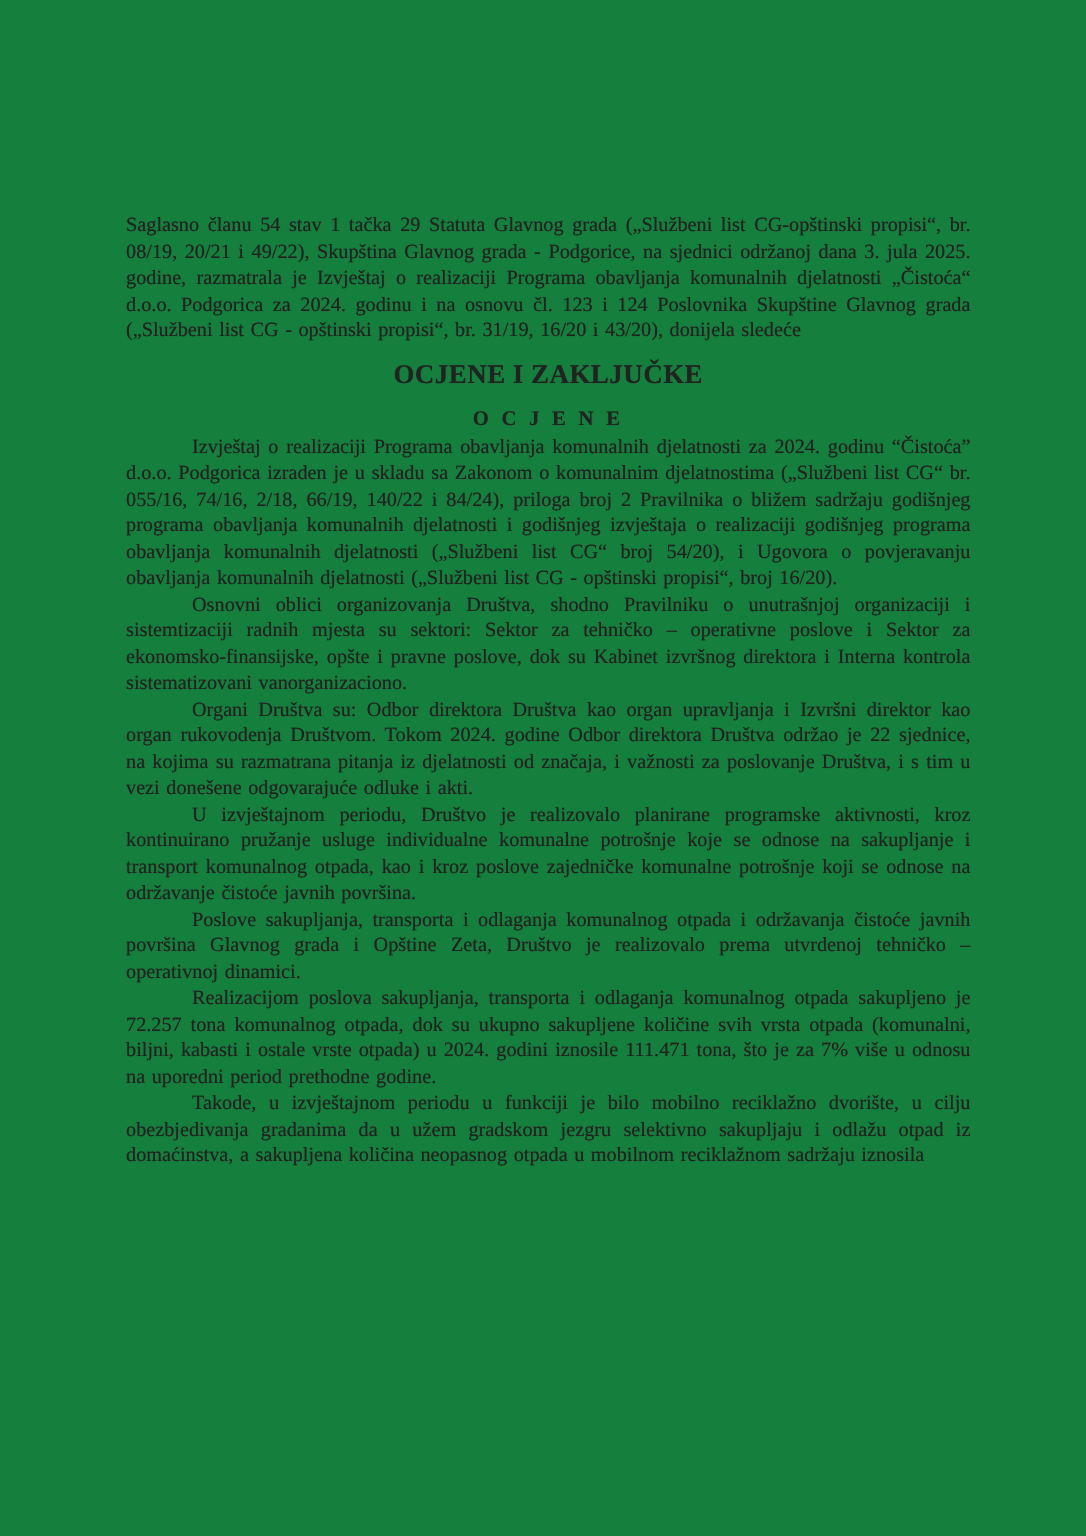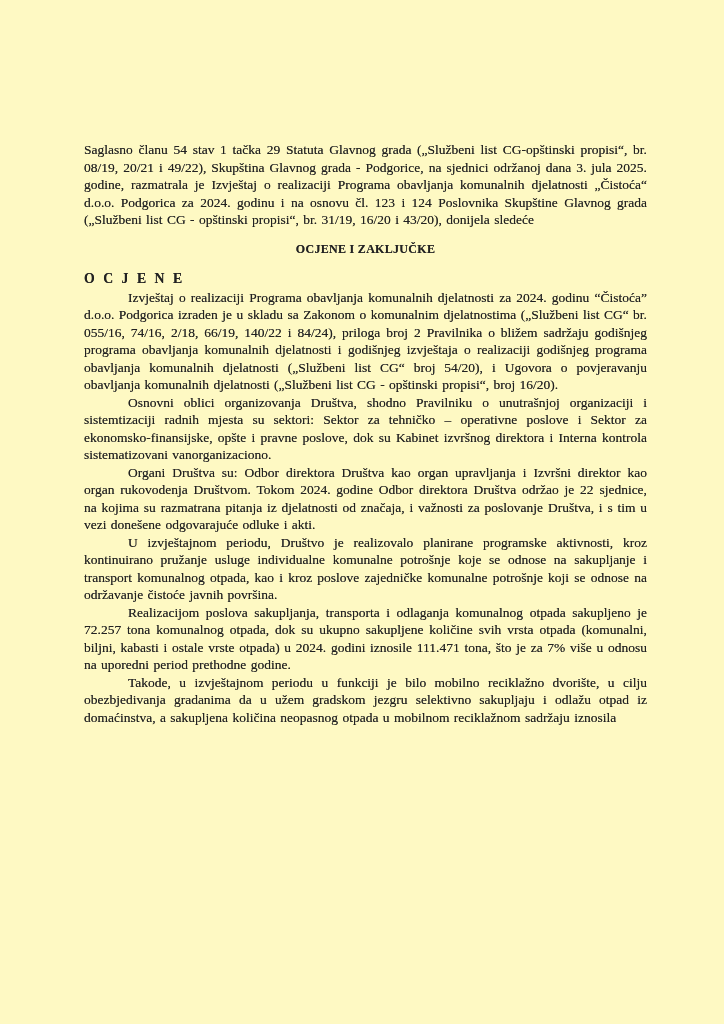--- a/index.html
+++ b/index.html
@@ -10,52 +10,52 @@
   body {
     width: 724px;
     height: 1024px;
     overflow: hidden;
     font-family: "Liberation Serif", "DejaVu Serif", serif;
   }
   .page {
     position: relative;
     width: 724px;
     height: 1024px;
-    background: #fef9c3;
+    background: #15803d;
     box-sizing: border-box;
     padding: 141px 77px 0 84px;
     color: #222222;
     
     text-shadow: 0 0 0.55px rgba(40,40,40,0.65);
   }
   .para {
     margin: 0;
     font-size: 13.5px;
     line-height: 17.5px;
     text-align: justify;
     text-indent: 44px;
     word-spacing: 1px;
   }
   .para.no-indent {
     text-indent: 0;
   }
   .heading {
     margin: 12px 0 0 0;
-    font-size: 12px;
+    font-size: 18px;
     line-height: 17px;
     font-weight: bold;
     text-align: center;
     letter-spacing: 0.3px;
   }
   .section-title {
     margin: 12px 0 0 0;
     font-size: 13.8px;
     line-height: 17px;
     font-weight: bold;
-    text-align: left;
+    text-align: center;
     letter-spacing: 2.5px;
   }
   .body-block {
     margin-top: 2px;
   }
 </style>
 </head>
 <body>
 
 <div class="page">
@@ -64,17 +64,18 @@
 
   <h1 class="heading">OCJENE I ZAKLJUČKE</h1>
 
   <h2 class="section-title">O C J E N E</h2>
 
   <div class="body-block">
     <p class="para">Izvještaj o realizaciji Programa obavljanja komunalnih djelatnosti za 2024. godinu “Čistoća” d.o.o. Podgorica izraden je u skladu sa Zakonom o komunalnim djelatnostima („Službeni list CG“ br. 055/16, 74/16, 2/18, 66/19, 140/22 i 84/24), priloga broj 2 Pravilnika o bližem sadržaju godišnjeg programa obavljanja komunalnih djelatnosti i godišnjeg izvještaja o realizaciji godišnjeg programa obavljanja komunalnih djelatnosti („Službeni list CG“ broj 54/20), i Ugovora o povjeravanju obavljanja komunalnih djelatnosti („Službeni list CG - opštinski propisi“, broj 16/20).</p>
     <p class="para">Osnovni oblici organizovanja Društva, shodno Pravilniku o unutrašnjoj organizaciji i sistemtizaciji radnih mjesta su sektori: Sektor za tehničko – operativne poslove i Sektor za ekonomsko-finansijske, opšte i pravne poslove, dok su Kabinet izvršnog direktora i Interna kontrola sistematizovani vanorganizaciono.</p>
     <p class="para">Organi Društva su: Odbor direktora Društva kao organ upravljanja i Izvršni direktor kao organ rukovodenja Društvom. Tokom 2024. godine Odbor direktora Društva održao je 22 sjednice, na kojima su razmatrana pitanja iz djelatnosti od značaja, i važnosti za poslovanje Društva, i s tim u vezi donešene odgovarajuće odluke i akti.</p>
     <p class="para">U izvještajnom periodu, Društvo je realizovalo planirane programske aktivnosti, kroz kontinuirano pružanje usluge individualne komunalne potrošnje koje se odnose na sakupljanje i transport komunalnog otpada, kao i kroz poslove zajedničke komunalne potrošnje koji se odnose na održavanje čistoće javnih površina.</p>
+    <p class="para">Poslove sakupljanja, transporta i odlaganja komunalnog otpada i održavanja čistoće javnih površina Glavnog grada i Opštine Zeta, Društvo je realizovalo prema utvrdenoj tehničko – operativnoj dinamici.</p>
     <p class="para">Realizacijom poslova sakupljanja, transporta i odlaganja komunalnog otpada sakupljeno je 72.257 tona komunalnog otpada, dok su ukupno sakupljene količine svih vrsta otpada (komunalni, biljni, kabasti i ostale vrste otpada) u 2024. godini iznosile 111.471 tona, što je za 7% više u odnosu na uporedni period prethodne godine.</p>
     <p class="para">Takode, u izvještajnom periodu u funkciji je bilo mobilno reciklažno dvorište, u cilju obezbjedivanja gradanima da u užem gradskom jezgru selektivno sakupljaju i odlažu otpad iz domaćinstva, a sakupljena količina neopasnog otpada u mobilnom reciklažnom sadržaju iznosila</p>
   </div>
 
 </div>
 
 </body></html>

